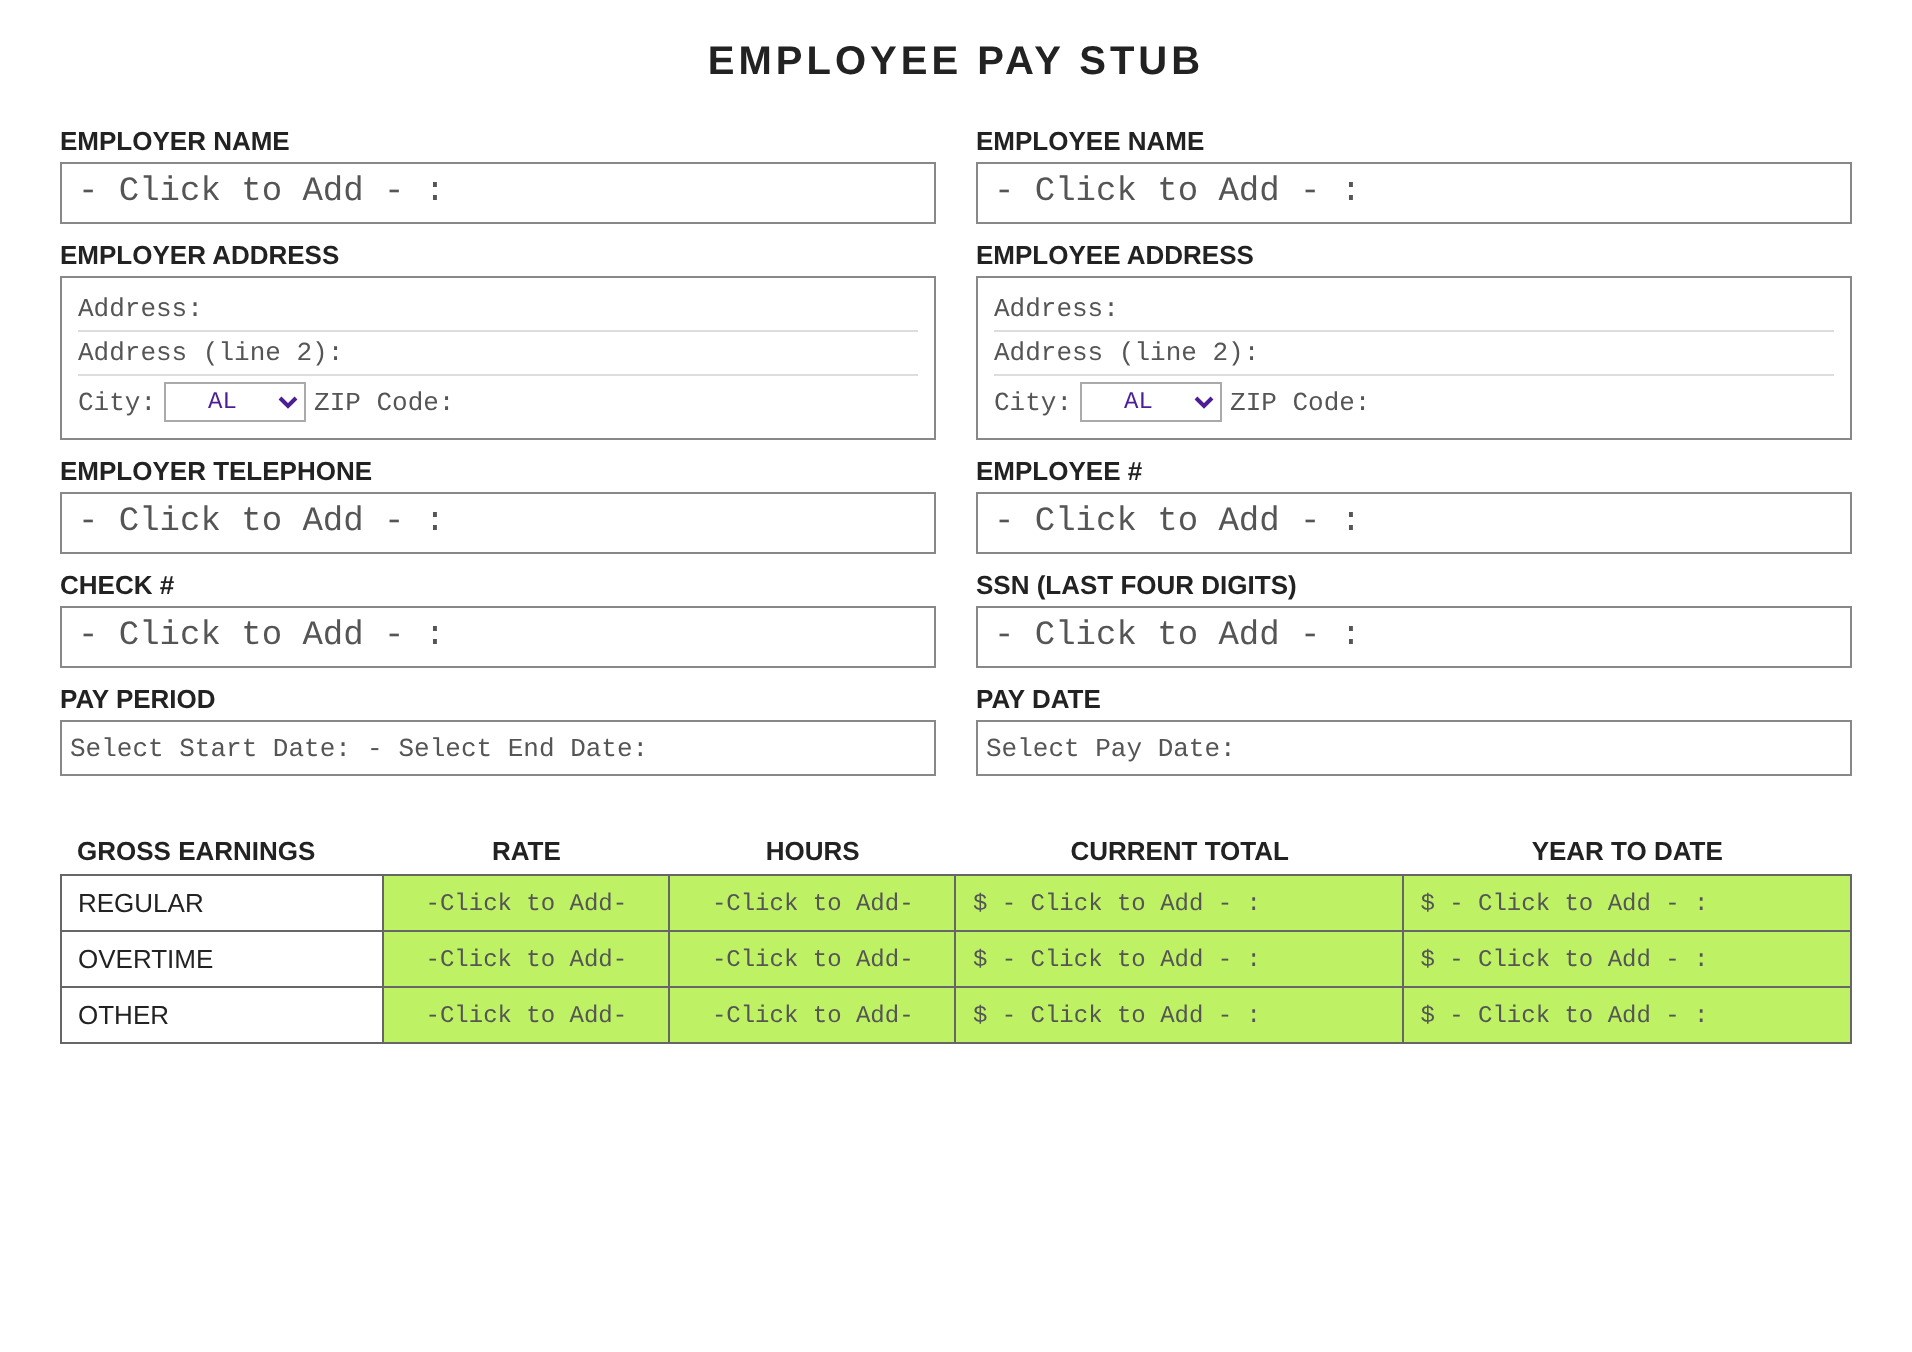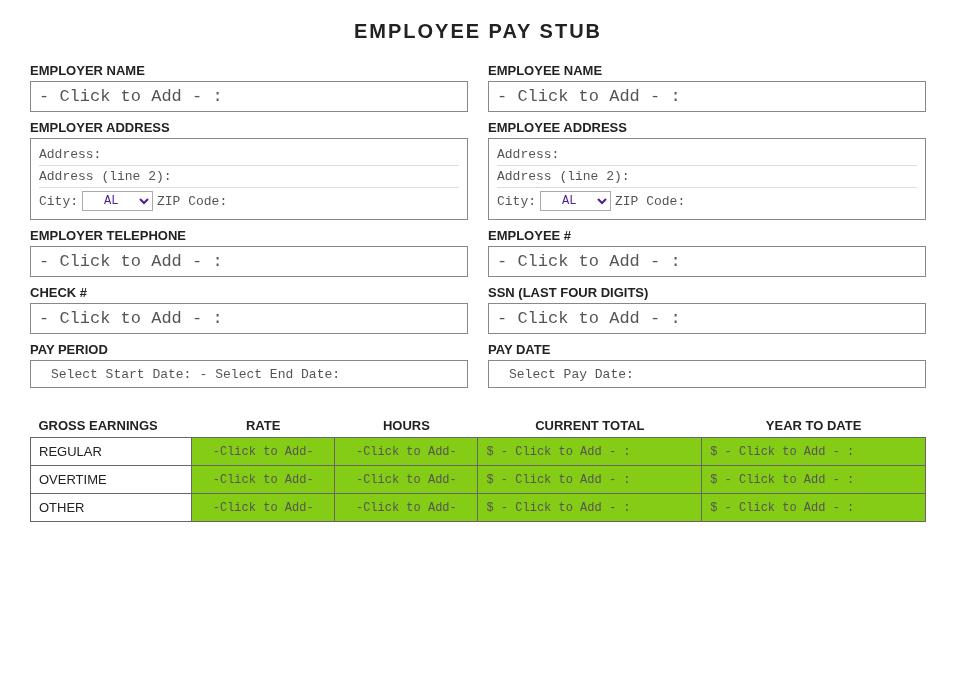--- a/index.html
+++ b/index.html
@@ -76,21 +76,21 @@
     .state-select {
       border: 1px solid #aaa;
       font-family: 'Courier New', Courier, monospace;
       font-size: 12px;
       padding: 1px 17px;
       background: #fff;
       color: #4c1d95;
     }
     .pay-period-box {
       border: 1px solid #888;
-      padding: 5px 20px;
+      padding: 5px 4px;
       width: 100%;
       font-family: 'Courier New', Courier, monospace;
       font-size: 13px;
       color: #555;
       display: flex;
       align-items: center;
       gap: 8px;
       min-height: 28px;
     }
     .pay-period-separator {
@@ -127,21 +127,21 @@
       vertical-align: middle;
     }
     .earnings-table td.label-cell {
       font-family: Arial, sans-serif;
       font-weight: normal;
       font-size: 13px;
       color: #222;
       background: #fff;
     }
     .earnings-table tr td {
-      background: #84cc16;
+      background: #bef264;
     }
     .col-earnings { width: 18%; }
     .col-rate { width: 16%; text-align: center; }
     .col-hours { width: 16%; text-align: center; }
     .col-current { width: 25%; text-align: left; }
     .col-ytd { width: 25%; text-align: left; }
 
     .full-width-section {
       grid-column: 1 / -1;
     }

